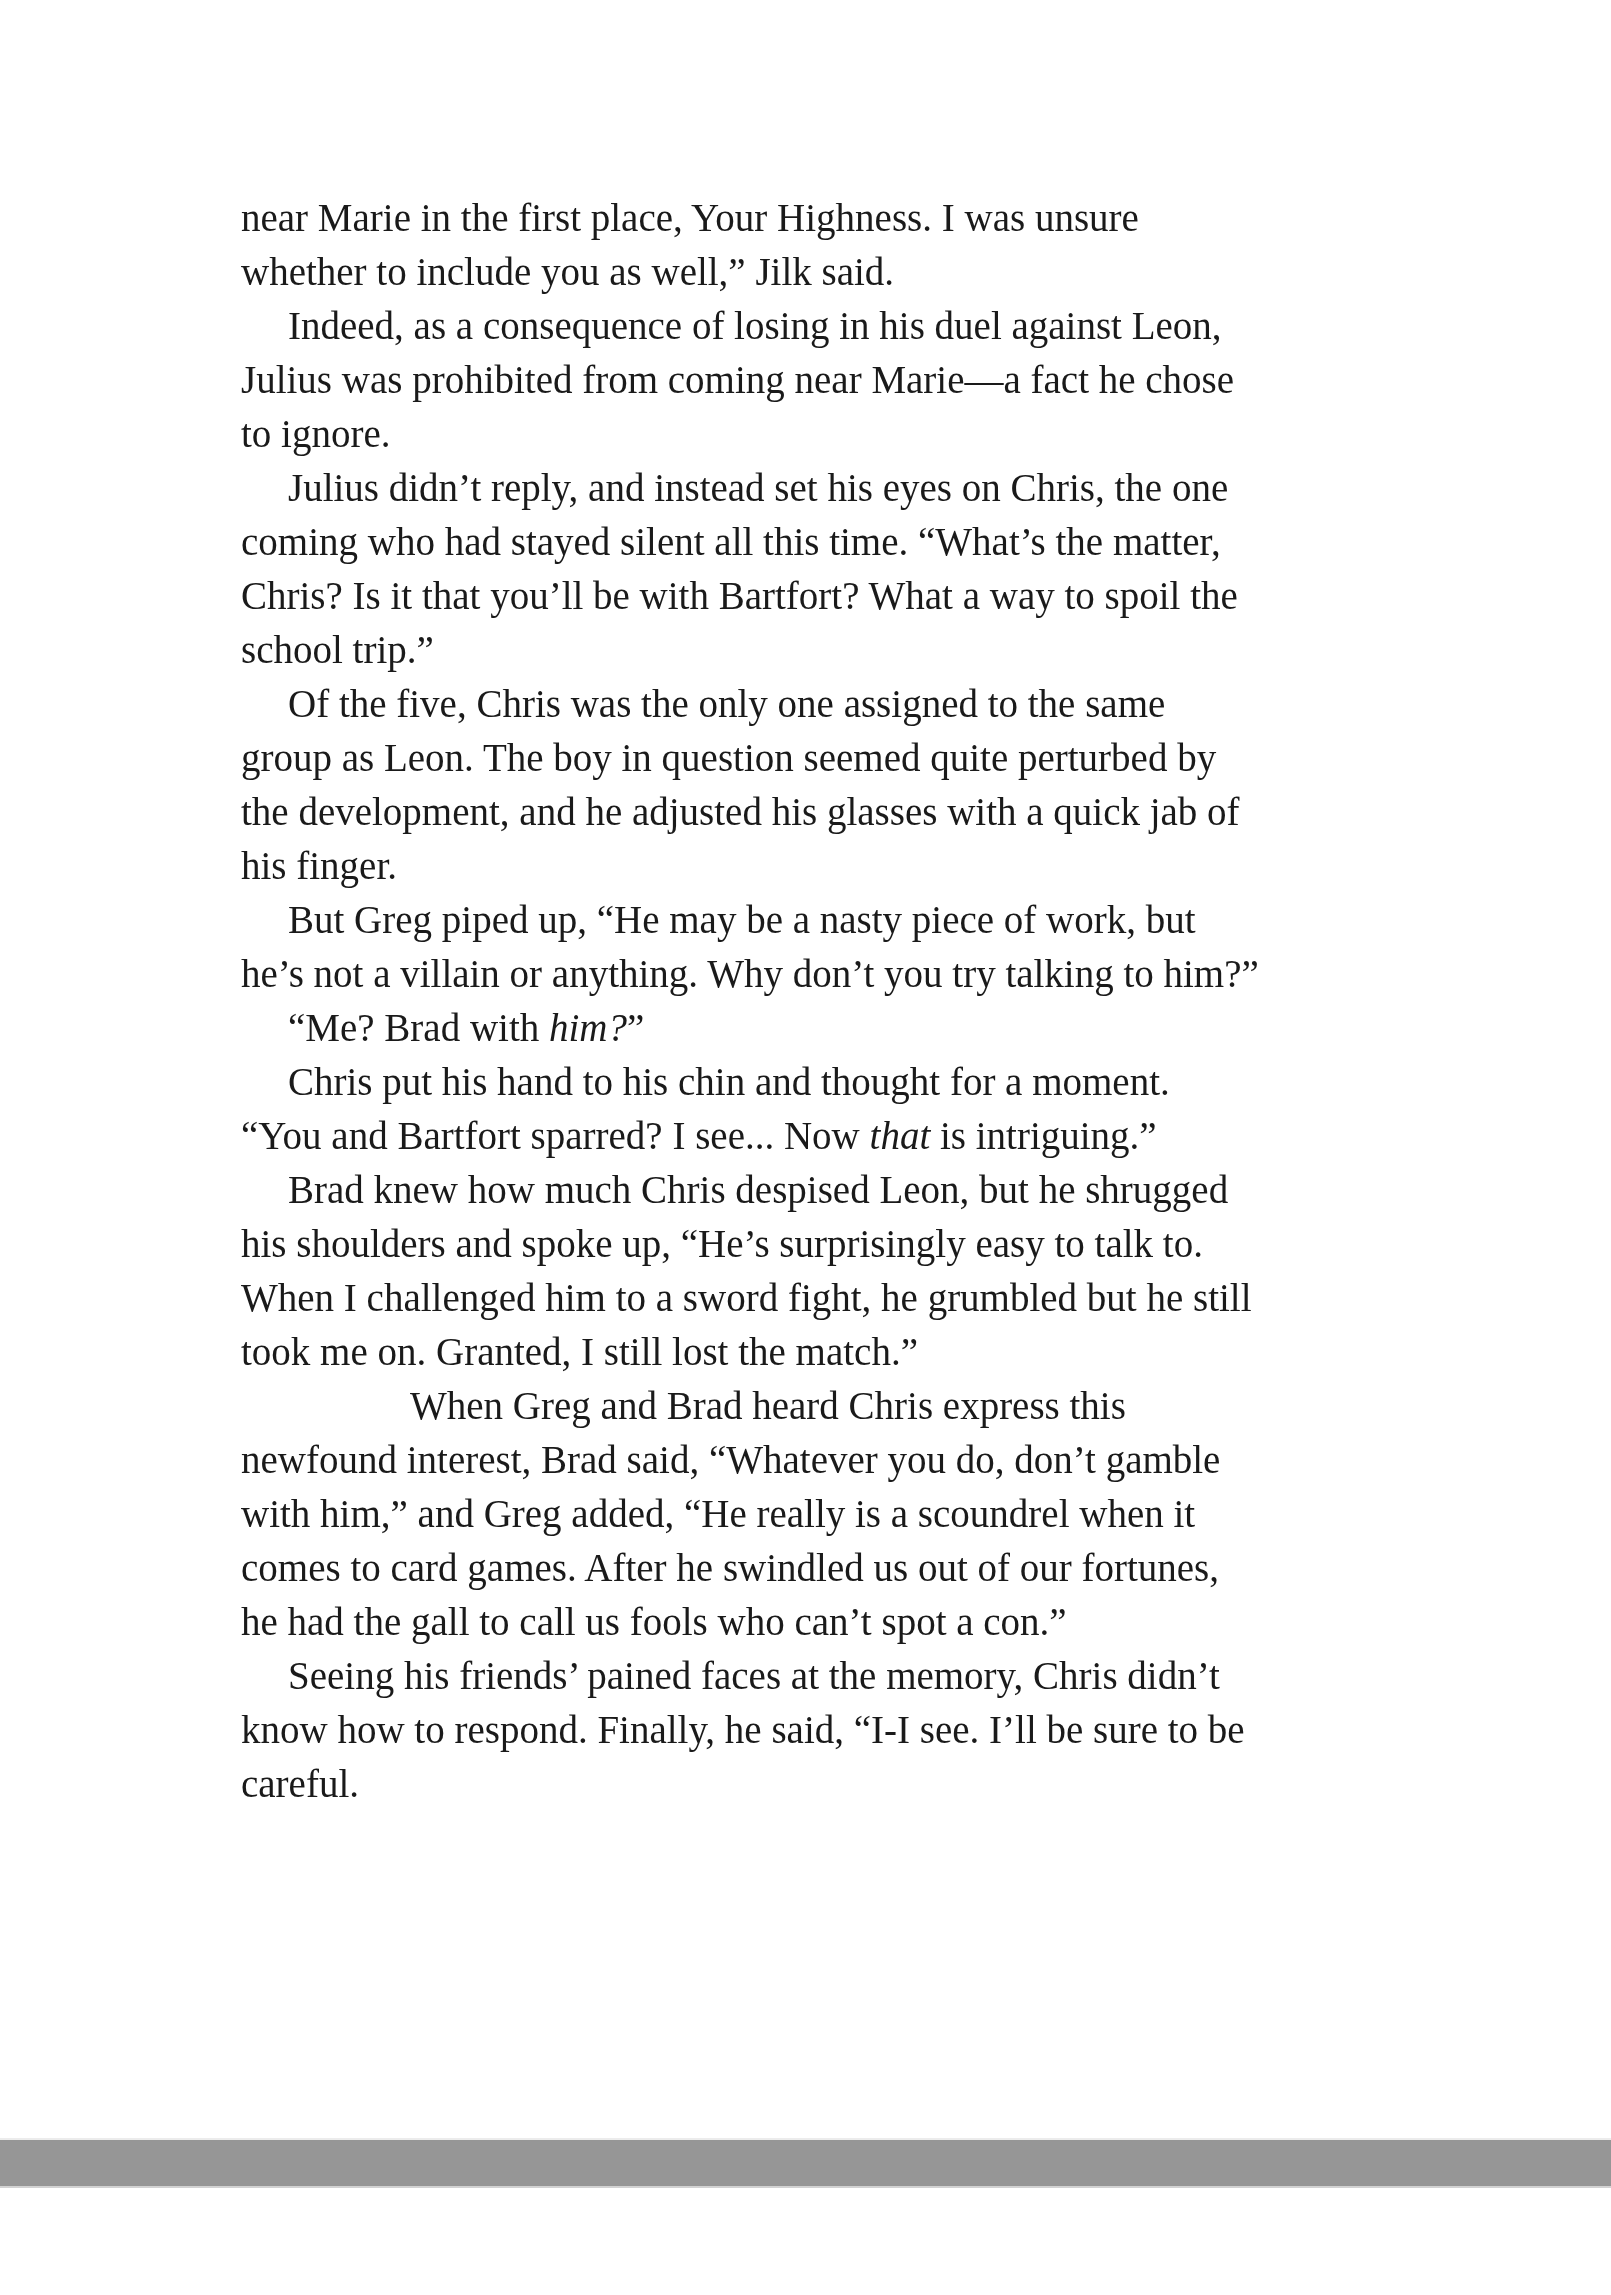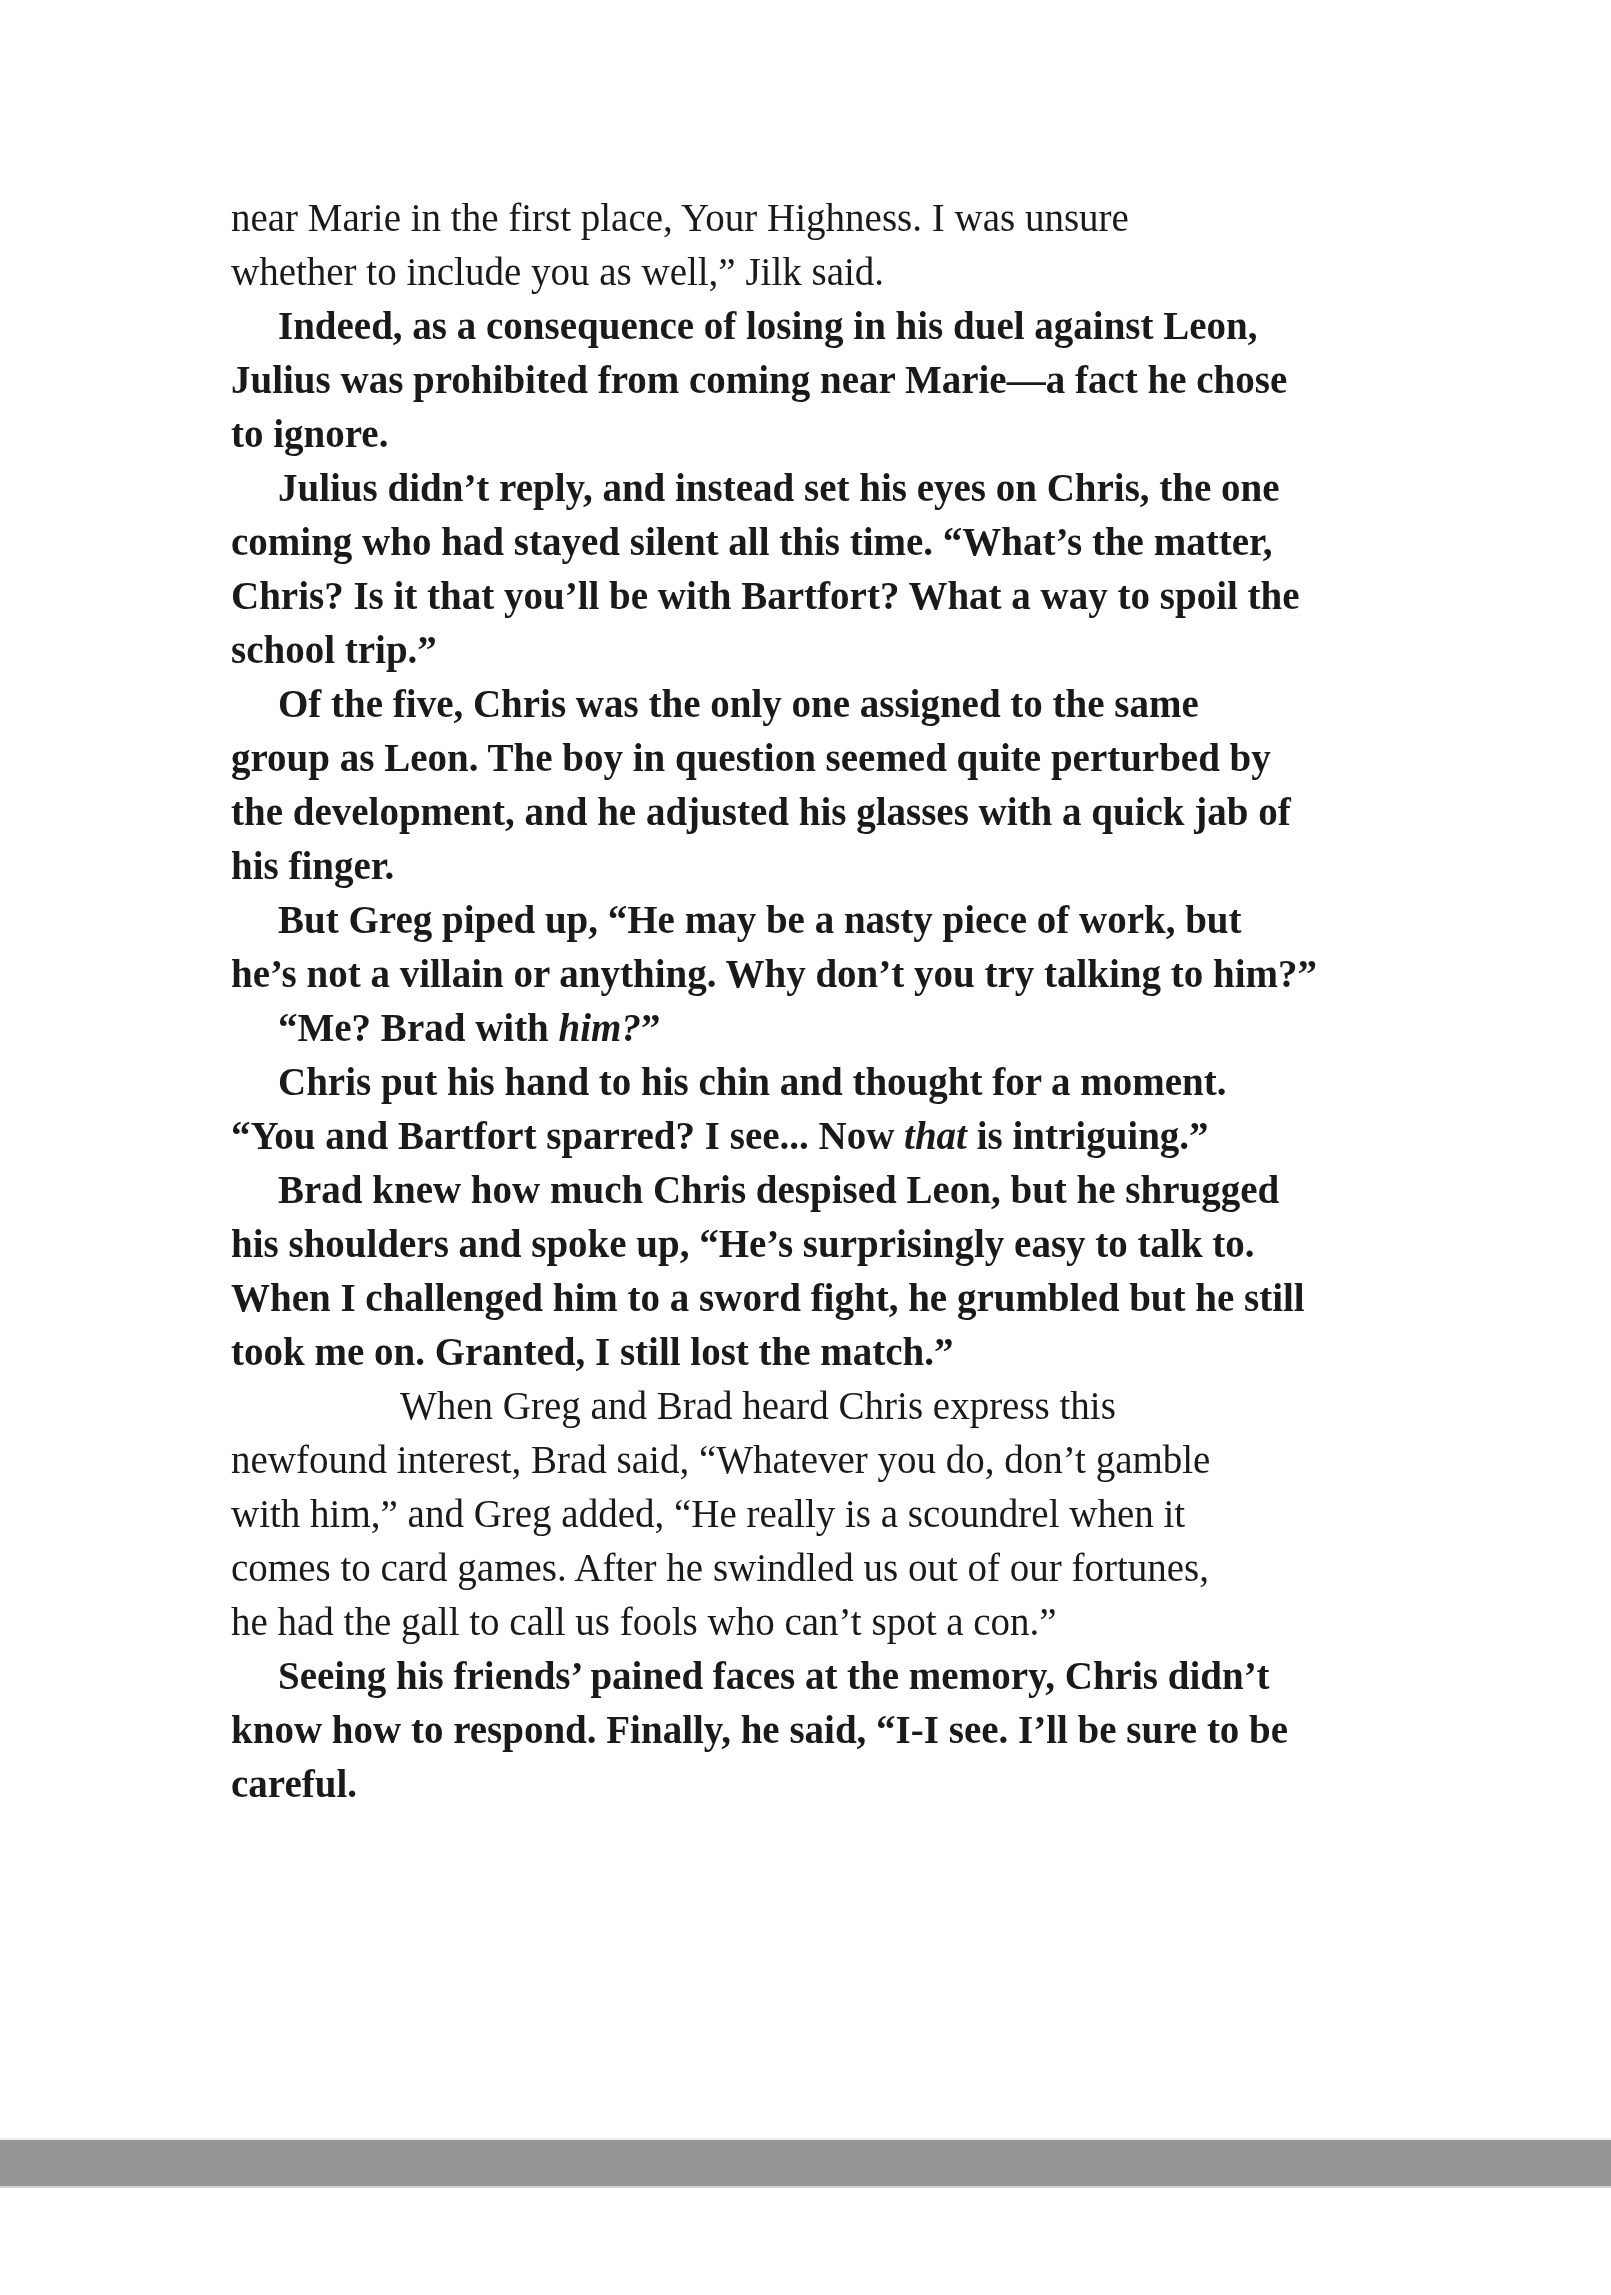--- a/index.html
+++ b/index.html
@@ -9,34 +9,34 @@
   }
   .page {
     position: relative;
     width: 1611px;
     height: 2295px;
     overflow: hidden;
     font-family: "Liberation Serif", "DejaVu Serif", serif;
   }
   .text-block {
     position: absolute;
-    left: 231px;
+    left: 241px;
     top: 191px;
     width: 1346px;
   }
   .para {
     margin: 0;
     padding: 0;
     font-size: 39px;
     line-height: 54px;
     white-space: pre-line;
     letter-spacing: 0px;
   }
   .indent-none   { text-indent: 0; }
-  .indent-normal { text-indent: 47px; font-weight: bold; }
+  .indent-normal { text-indent: 47px; }
   .indent-large  { text-indent: 169px; }
   .em { font-style: italic; margin-top: 40px; }
   .footer-bar {
     position: absolute;
     left: 0;
     top: 2138px;
     width: 1611px;
     height: 46px;
     border-top: 2.1px solid #ececec;
     border-bottom: 2.1px solid #d2d2d2;

